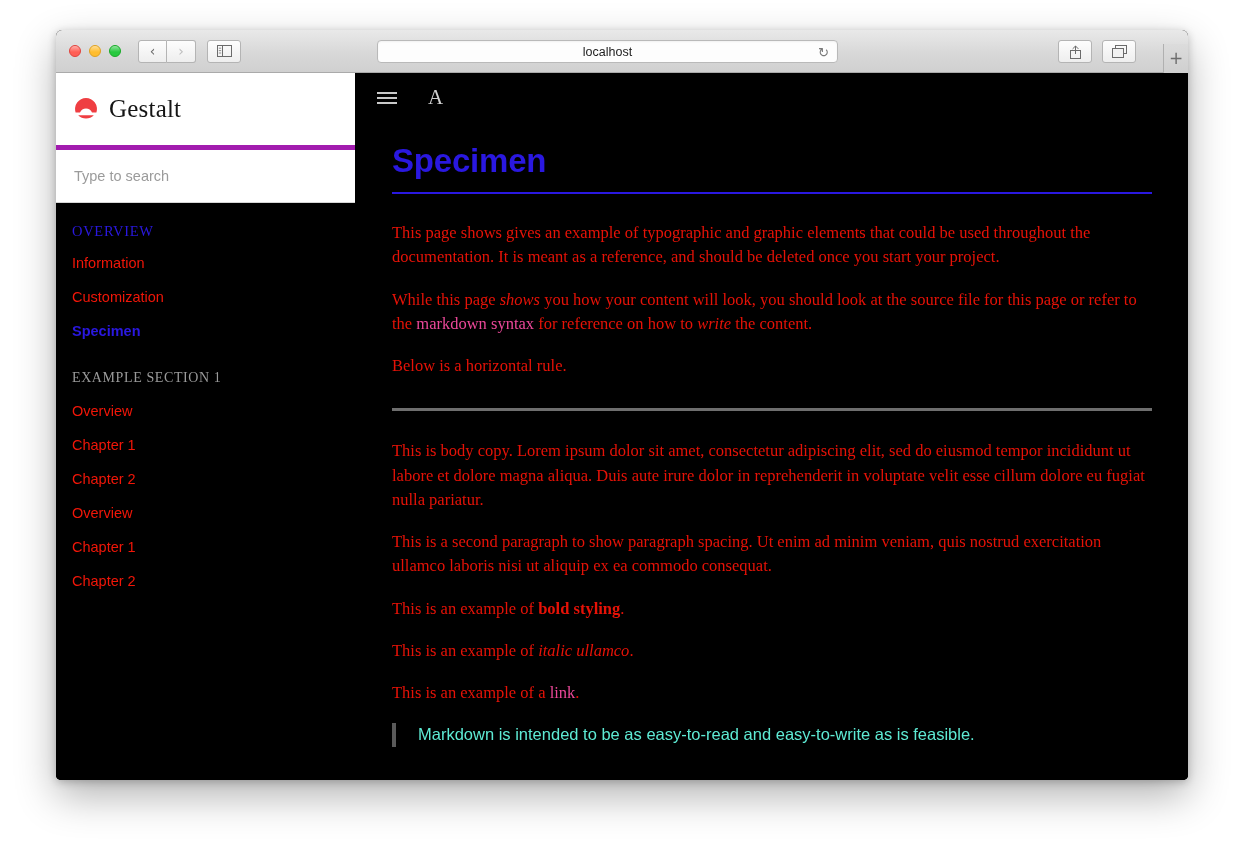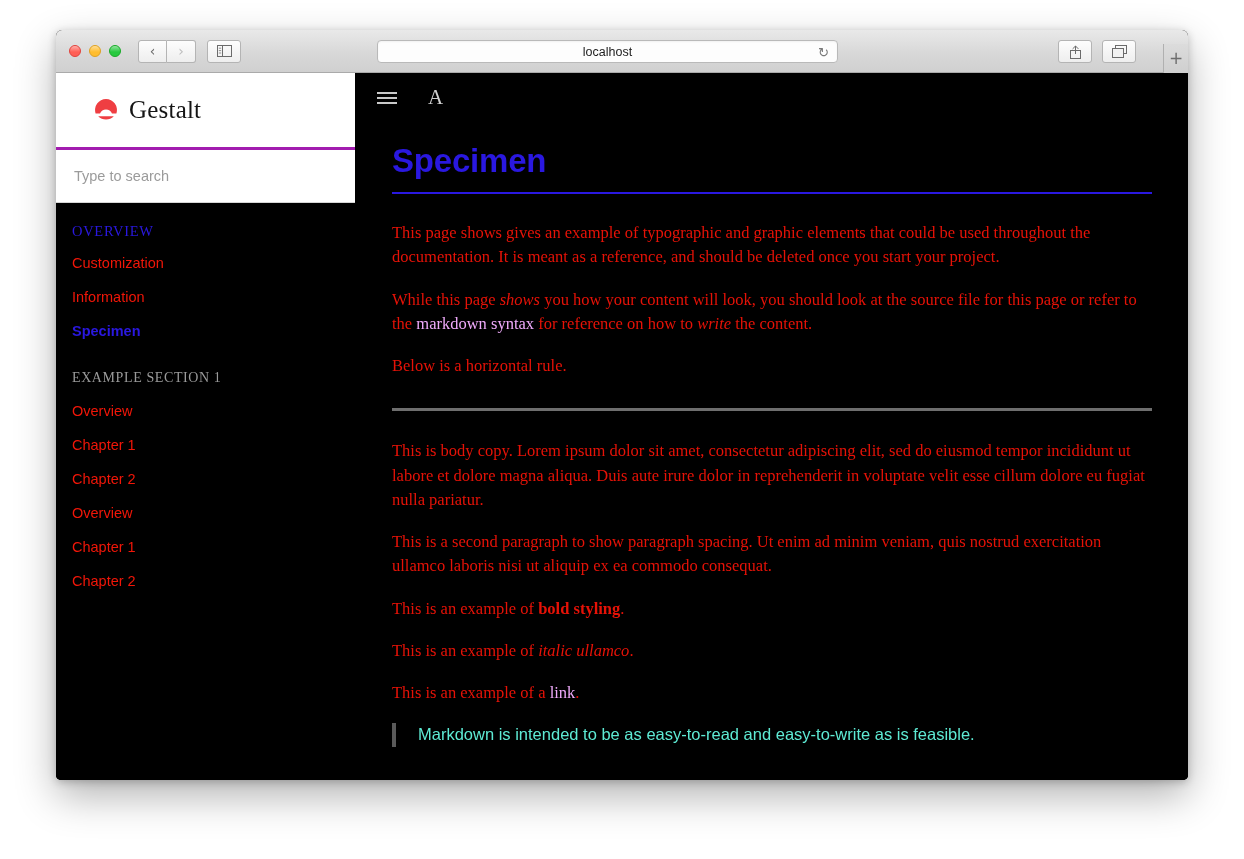--- a/index.html
+++ b/index.html
@@ -83,22 +83,22 @@
     font-family: "DejaVu Sans", sans-serif;
   }
 
   
   .content { display: flex; height: 707px; background: #000; }
 
   
   .sidebar { width: 299px; flex: none; background: #000; }
   .brand {
     height: 77px; background: #fff;
-    border-bottom: 3px solid #a21caf;
-    display: flex; align-items: center; padding-left: 37px;
+    border-bottom: 5px solid #a21caf;
+    display: flex; align-items: center; padding-left: 17px;
   }
   .logo { width: 26px; height: 26px; flex: none; position: relative; margin-right: 10px; }
   .brand-name {
     font-family: "Liberation Serif", serif;
     font-size: 25px; color: #151515; letter-spacing: .2px;
   }
   .searchbox {
     height: 53px; background: #fff;
     border-bottom: 1px solid #d6d6d6;
     display: flex; align-items: center; padding: 0 18px;
@@ -144,21 +144,21 @@
     border-bottom: 2px solid #2a18e0;
     margin-bottom: 27px;
   }
   .body-text {
     font-family: "Liberation Serif", serif;
     font-size: 16.5px; line-height: 1.47; color: #e61207;
     margin-bottom: 18px;
   }
   .body-text em { font-style: italic; margin-top: 20px; }
   .body-text strong { font-weight: bold; }
-  .body-text a { color: #f0abfc; text-decoration: none; }
+  .body-text a { color: #ec4899; text-decoration: none; }
   hr.rule {
     border: none; height: 3px; background: #6e6e6e;
     margin: 30px 0 28px 0;
   }
   .blockquote {
     border-left: 4px solid #5a5a5a;
     padding-left: 22px; margin-top: 18px;
   }
   .blockquote p {
     font-family: Liberation Sans, sans-serif;
@@ -236,22 +236,22 @@
         <div class="brand-name">Gestalt</div>
       </div>
 
       <div class="searchbox">
         <input type="text" placeholder="Type to search" style="">
       </div>
 
       <nav class="nav">
         <div class="nav-overview">OVERVIEW</div>
 
+        <a class="nav-link" href="#">Information</a>
         <a class="nav-link" href="#">Customization</a>
-        <a class="nav-link" href="#">Information</a>
         <a class="nav-link active" href="#">Specimen</a>
 
         <div class="nav-section">EXAMPLE SECTION 1</div>
         <a class="nav-link" href="#">Overview</a>
         <a class="nav-link" href="#">Chapter 1</a>
         <a class="nav-link" href="#">Chapter 2</a>
 
         <a class="nav-link" href="#">Overview</a>
         <a class="nav-link" href="#">Chapter 1</a>
         <a class="nav-link" href="#">Chapter 2</a>

